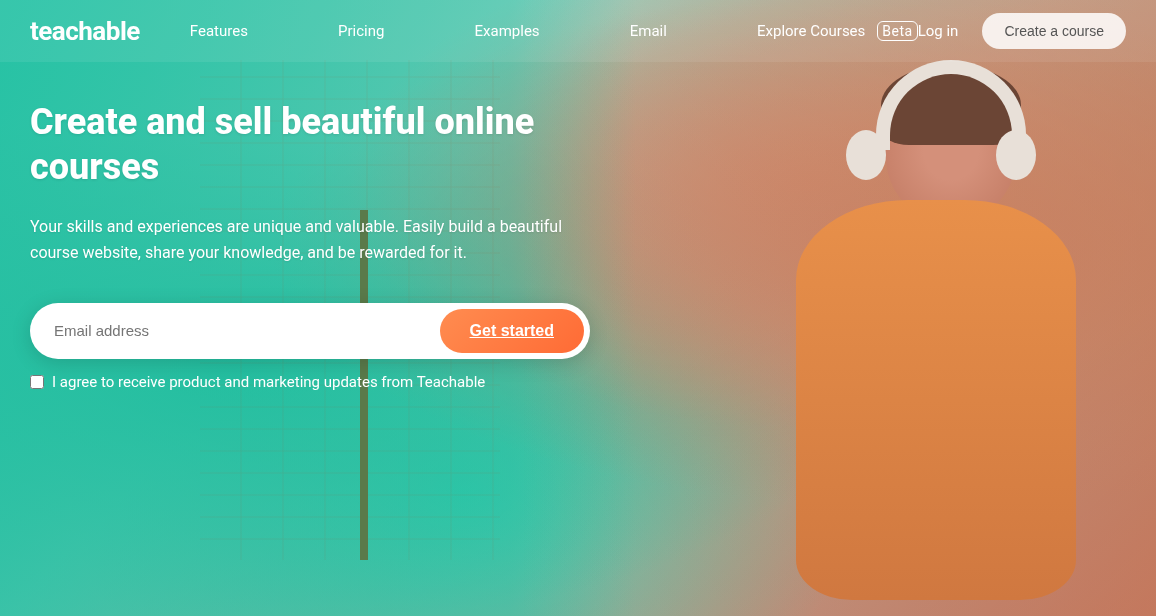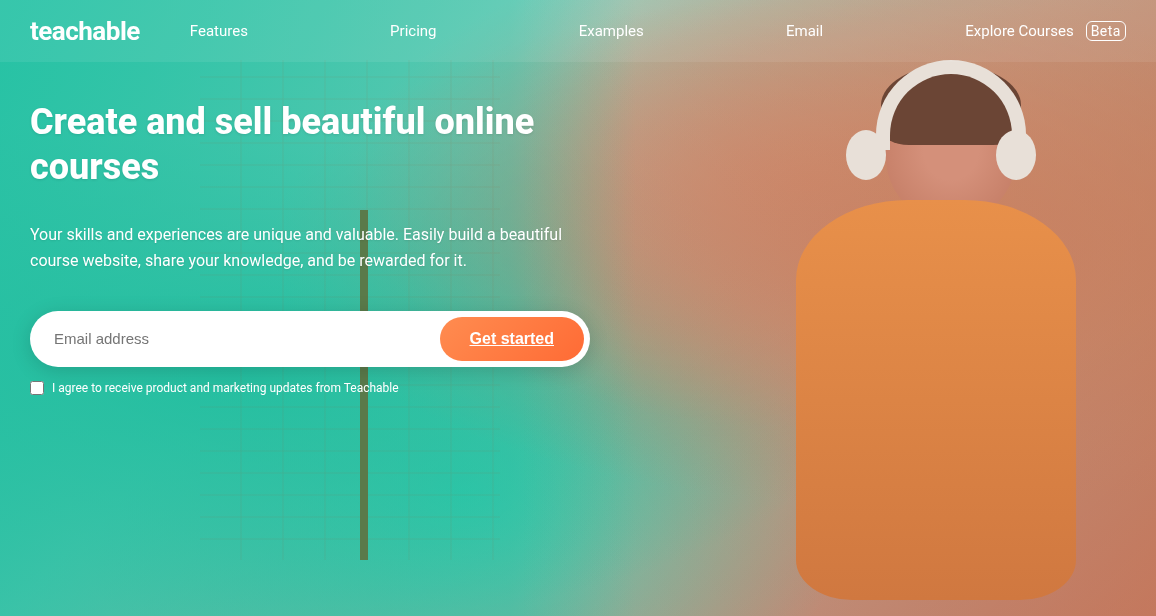--- a/index.html
+++ b/index.html
@@ -260,21 +260,21 @@
       left: 30px;
       width: 620px;
       z-index: 5;
     }
 
     .hero-title {
       font-size: 36px;
       font-weight: 800;
       color: white;
       line-height: 1.25;
-      margin-bottom: 32px;
+      margin-bottom: 24px;
       text-shadow: 0 1px 3px rgba(0,0,0,0.1);
     }
 
     .hero-subtitle {
       font-size: 16px;
       color: white;
       line-height: 1.65;
       margin-bottom: 36px;
       max-width: 560px;
       text-shadow: 0 1px 2px rgba(0,0,0,0.1);
@@ -323,21 +323,21 @@
 
     .checkbox-input {
       width: 14px;
       height: 14px;
       cursor: pointer;
       accent-color: #3ecfb2;
     }
 
     .checkbox-label {
       color: white;
-      font-size: 12px;
+      font-size: 15px;
     }
 
     
     .brick-bg {
       position: absolute;
       top: 60px;
       left: 200px;
       width: 300px;
       height: 500px;
       opacity: 0.2;
@@ -394,20 +394,24 @@
       <a class="nav-link">Features</a>
       <a class="nav-link">Pricing</a>
       <a class="nav-link">Examples</a>
       <a class="nav-link">Email</a>
       <a class="nav-link nav-explore">
         <span>Explore Courses</span>
         <span class="beta-badge">Beta</span>
       </a>
     </div>
 
+    <div class="nav-right">
+      <a class="nav-login">Log in</a>
+      <button class="nav-cta">Create a course</button>
+    </div>
   </nav>
 
   <div class="hero-content">
     <h1 class="hero-title">Create and sell beautiful online courses</h1>
     <p class="hero-subtitle">Your skills and experiences are unique and valuable. Easily build a beautiful course website, share your knowledge, and be rewarded for it.</p>
 
     <div class="cta-form">
       <input class="email-input" type="email" placeholder="Email address" style="">
       <button class="get-started-btn">Get started</button>
     </div>

